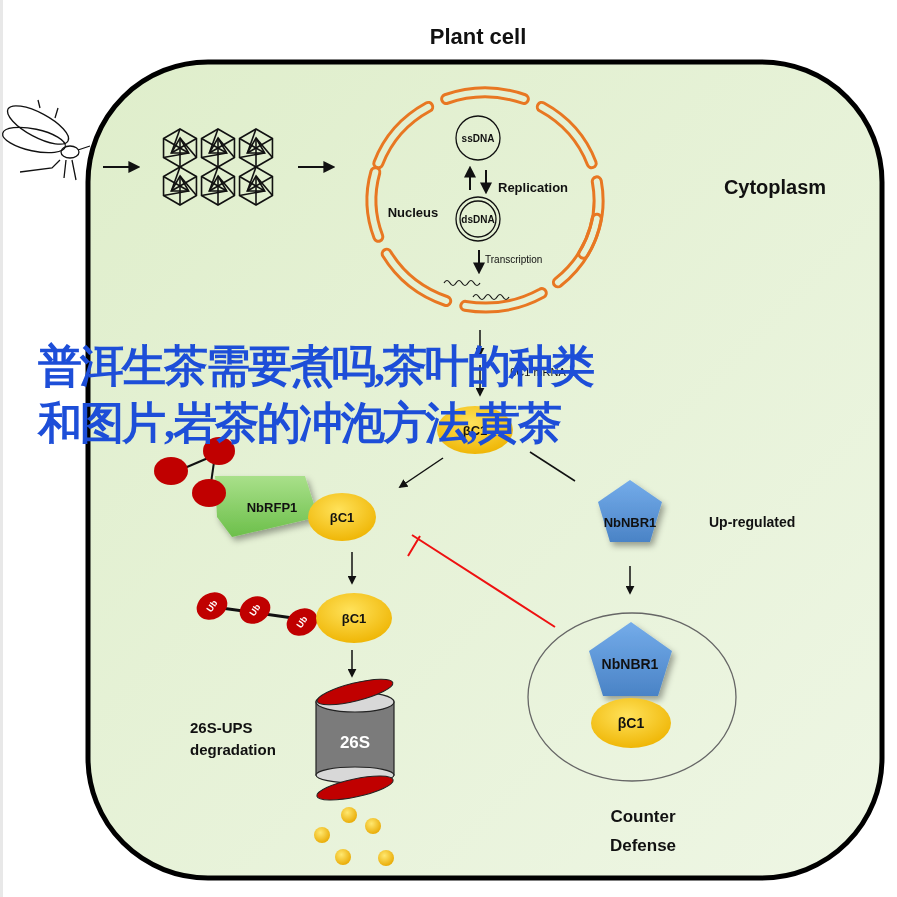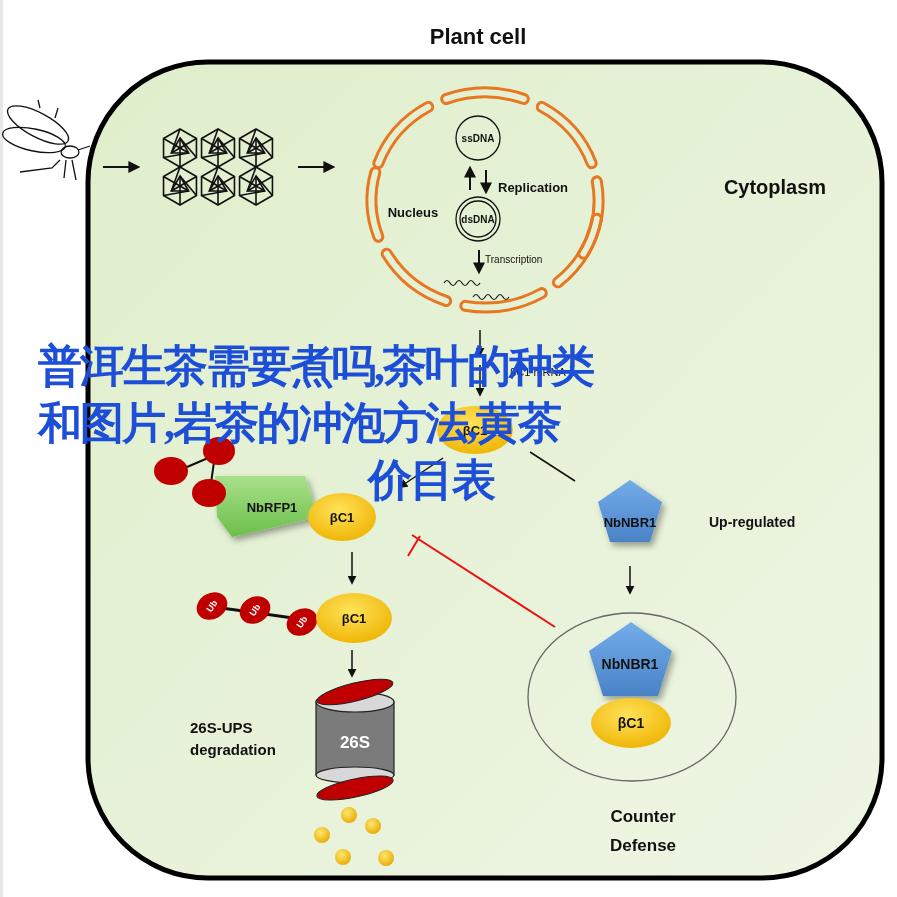--- a/index.html
+++ b/index.html
@@ -211,15 +211,14 @@
   <ellipse cx="631" cy="723" rx="40" ry="25" fill="url(#yel)"></ellipse>
   <text class="lbl" x="631" y="728" font-size="14" text-anchor="middle">βC1</text>
   <text class="lbl" x="643" y="822" font-size="17" text-anchor="middle">Counter</text>
   <text class="lbl" x="643" y="851" font-size="17" text-anchor="middle">Defense</text>
 </svg>
 
 <div class="overlay">
   <div class="cn">
     <span>普洱生茶需要煮吗,茶叶的种类</span>
     <span>和图片,岩茶的冲泡方法,黄茶</span>
-    <span class="l4">价目表</span>
   </div>
 </div>
 
 </body></html>

